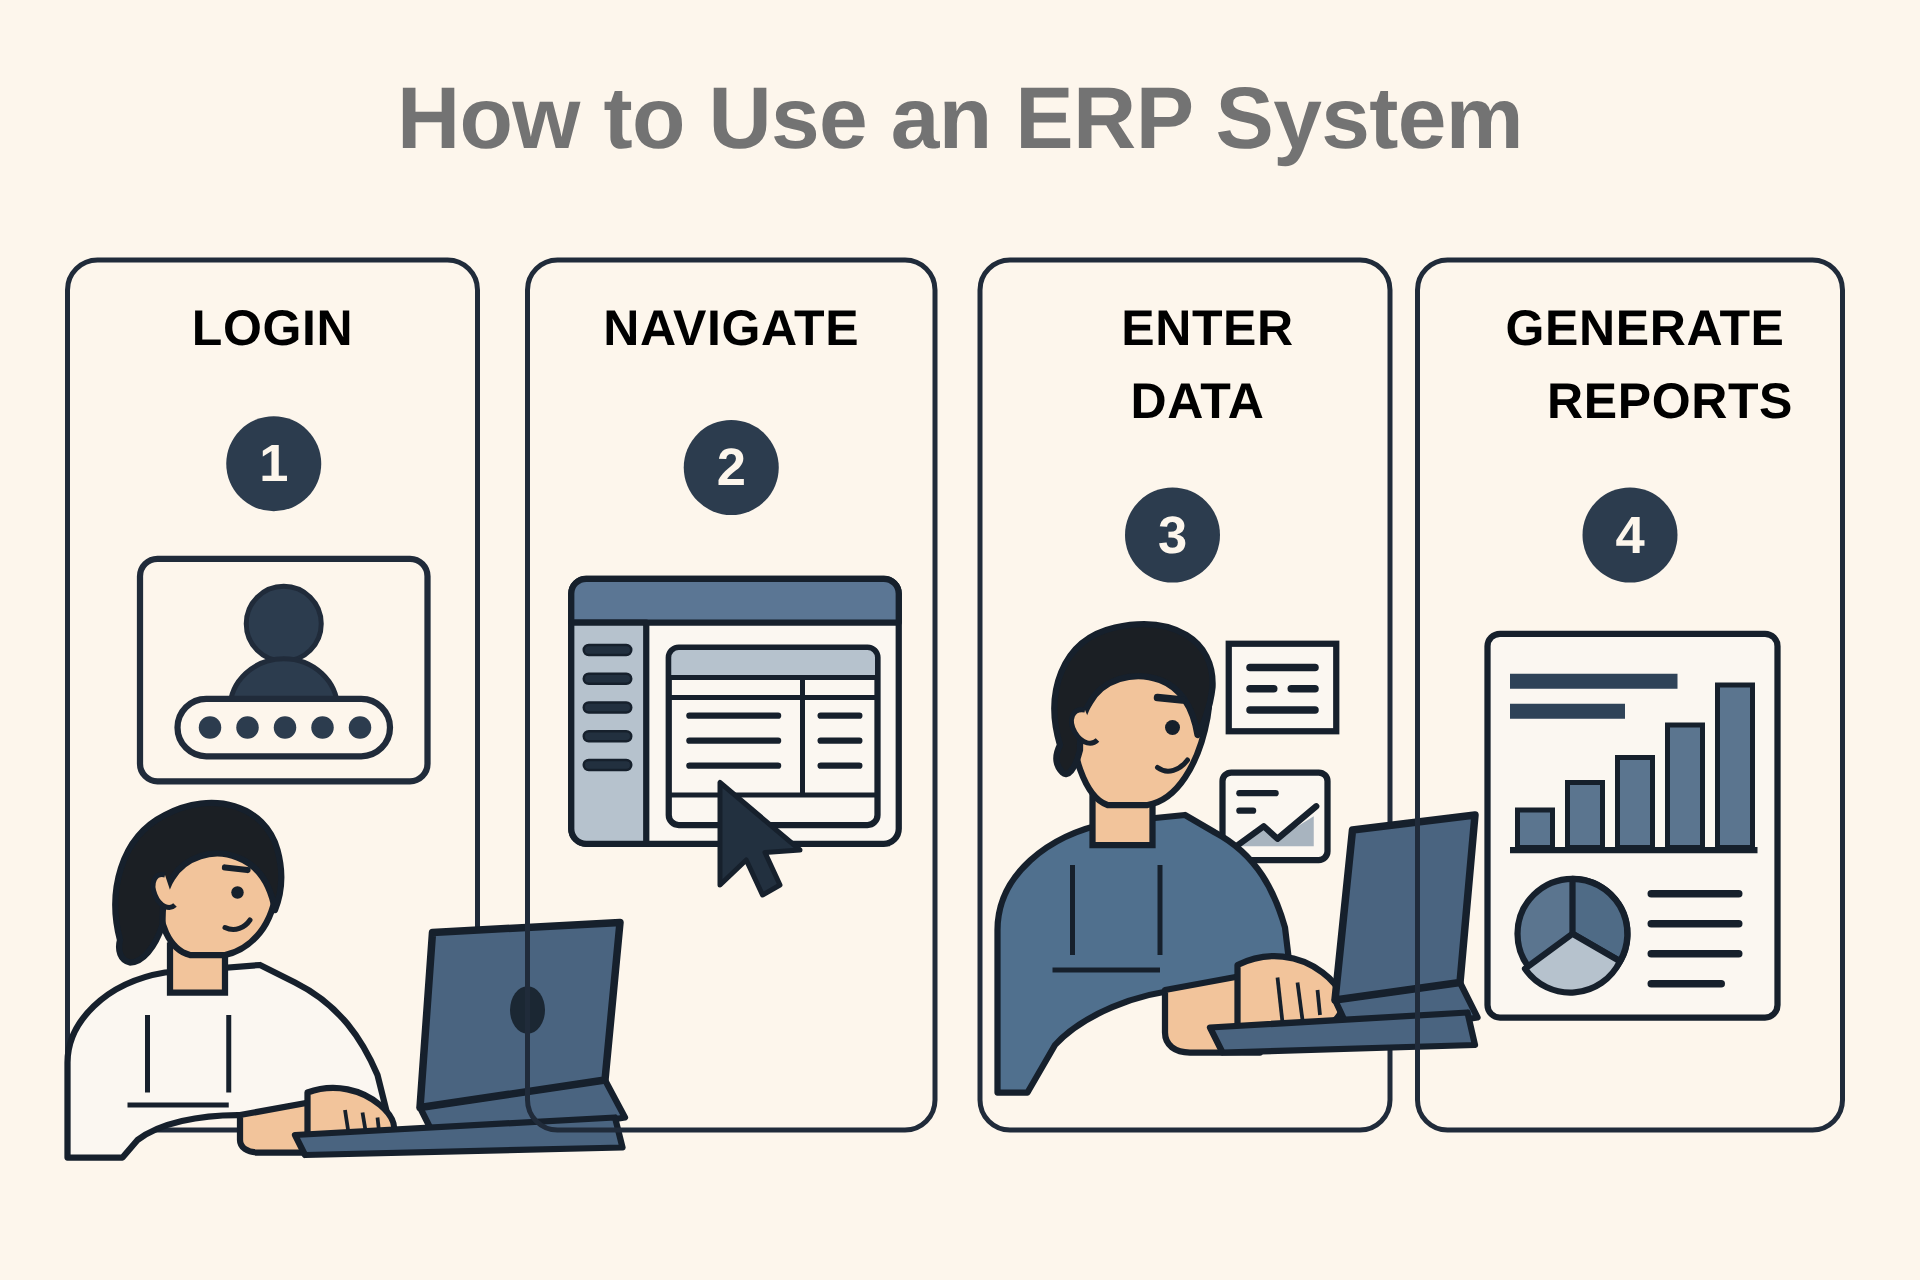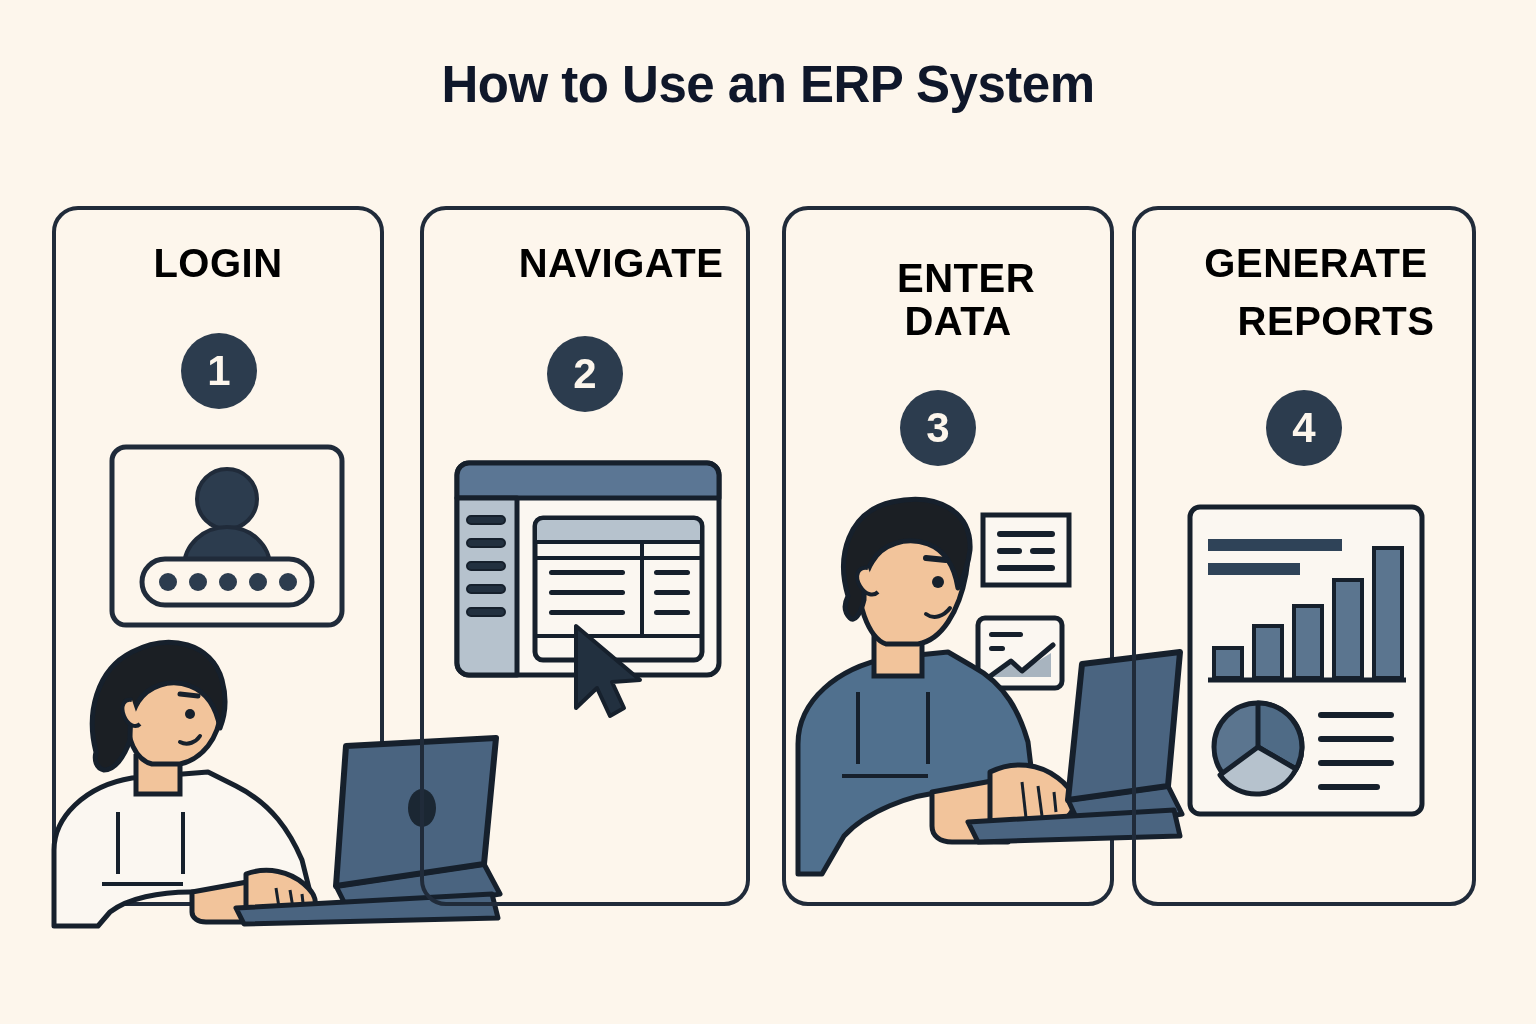--- a/index.html
+++ b/index.html
@@ -19,23 +19,23 @@
     width: 1536px;
     height: 1024px;
     background: #FDF6EC;
   }
   #page-title {
     position: absolute;
     top: 58px;
     left: 0;
     width: 1536px;
     text-align: center;
-    font-size: 51px;
+    font-size: 70px;
     font-weight: bold;
-    color: #0f172a;
+    color: #737373;
     letter-spacing: -0.5px;
     line-height: 1.05;
     white-space: nowrap;
   }
   .panel {
     position: absolute;
     border: 4px solid #202B3A;
     border-radius: 26px;
     background: transparent;
     box-sizing: border-box;
@@ -140,21 +140,21 @@
       <path d="M 296 250 L 444 228 L 460 258 L 312 282 Z" fill="#4A6480" stroke="#16202C" stroke-width="5" stroke-linejoin="round"></path>
       <path d="M 296 250 L 306 110 L 456 102 L 444 228 Z" fill="#4A6480" stroke="#16202C" stroke-width="6" stroke-linejoin="round"></path>
       <ellipse cx="382" cy="172" rx="14" ry="19" fill="#1B2733"></ellipse>
 
       <path d="M 196 272 L 452 258 L 458 282 L 204 288 Z" fill="#4A6480" stroke="#16202C" stroke-width="5" stroke-linejoin="round"></path>
     </svg>
   </div>
 
   <div class="panel" style="left:420px; top:206px; width:330px; height:700px;"></div>
 
-  <div class="panel-heading" style="left:420px; top:242px; width:330px;padding-left:36px;">NAVIGATE</div>
+  <div class="panel-heading" style="left:420px; top:242px; width:330px;">NAVIGATE</div>
 
   <div class="badge" style="left:547px; top:336px; width:76px; height:76px;">2</div>
 
   <div class="art" style="left:452px; top:458px;">
     <svg width="280" height="250" viewBox="0 0 280 250">
 
       <rect x="5" y="5" width="262" height="212" rx="12" fill="#FBF7F1" stroke="#16202C" stroke-width="5"></rect>
 
       <path d="M 5 17 a 12 12 0 0 1 12 -12 L 255 5 a 12 12 0 0 1 12 12 L 267 40 L 5 40 Z" fill="#5B7694" stroke="#16202C" stroke-width="5" stroke-linejoin="round"></path>
 
@@ -185,21 +185,21 @@
       <line x1="205" y1="217" x2="260" y2="217" stroke="#16202C" stroke-width="4"></line>
 
       <g>
         <path d="M 124 168 L 124 250 L 145 230 L 158 258 L 172 250 L 160 224 L 188 222 Z" fill="#22303F" stroke="#16202C" stroke-width="4" stroke-linejoin="round"></path>
       </g>
     </svg>
   </div>
 
   <div class="panel" style="left:782px; top:206px; width:332px; height:700px;"></div>
 
-  <div class="panel-heading" style="left:782px; top:242px; width:368px;margin-top:15px;">ENTER</div>
+  <div class="panel-heading" style="left:782px; top:242px; width:368px;">ENTER</div>
   <div class="panel-heading" style="left:782px; top:300px; width:352px;">DATA</div>
 
   <div class="badge" style="left:900px; top:390px; width:76px; height:76px;">3</div>
 
   <div class="art" style="left:980px; top:512px;">
     <svg width="92" height="76" viewBox="0 0 92 76">
       <rect x="3" y="3" width="86" height="70" fill="#FBF7F1" stroke="#16202C" stroke-width="5"></rect>
       <rect x="17" y="19" width="58" height="6" rx="3" fill="#16202C"></rect>
       <rect x="17" y="36" width="25" height="6" rx="3" fill="#16202C"></rect>
       <rect x="50" y="36" width="25" height="6" rx="3" fill="#16202C"></rect>

